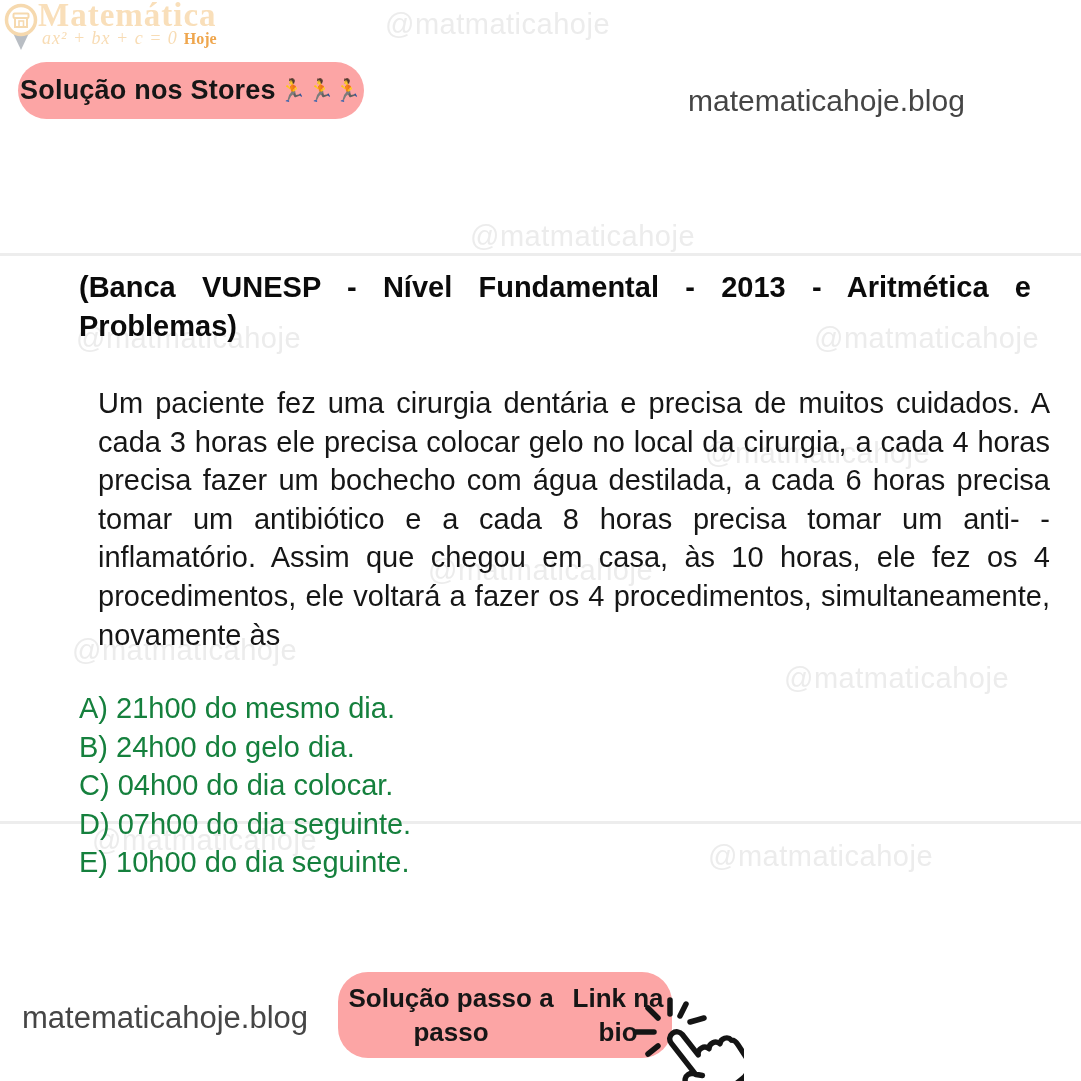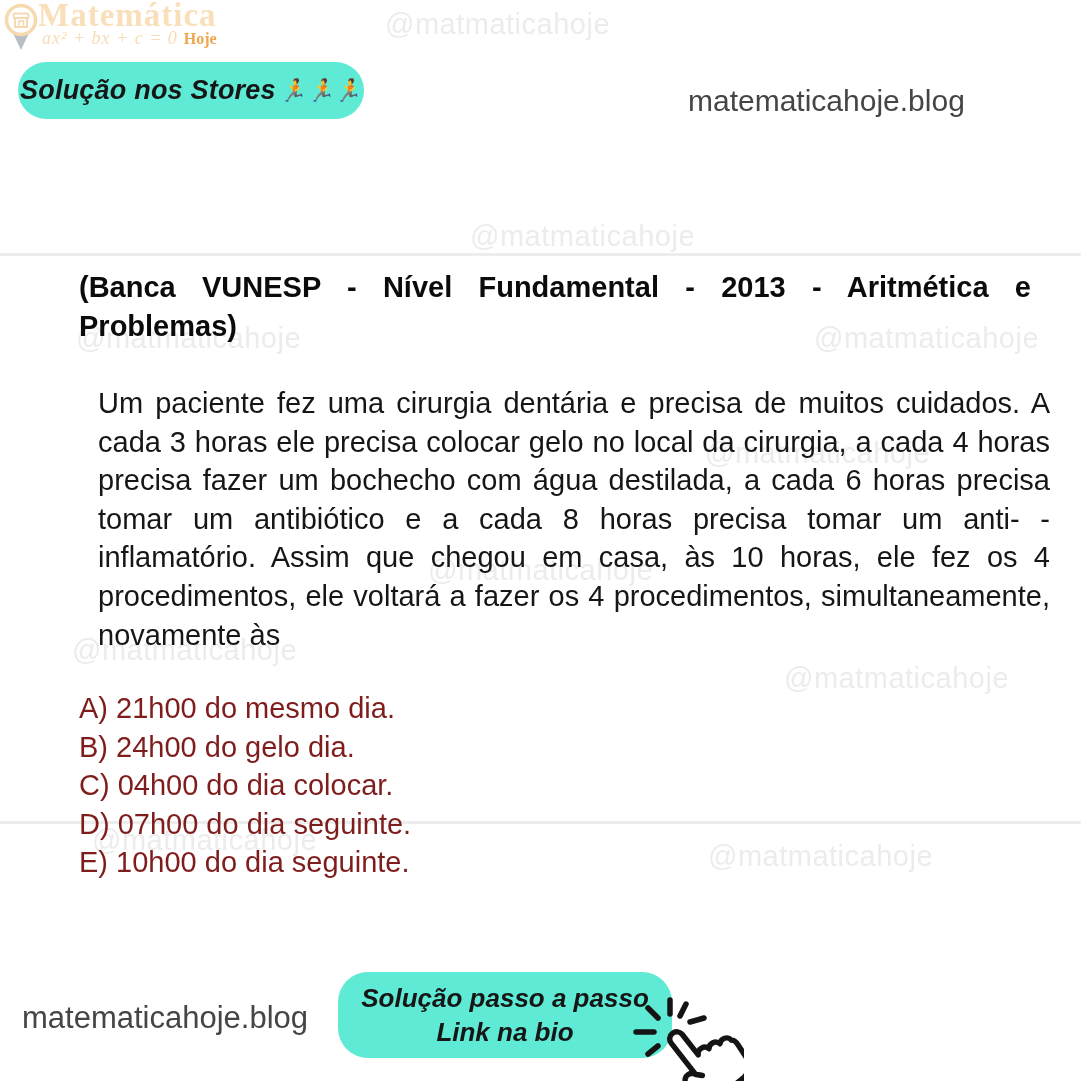--- a/index.html
+++ b/index.html
@@ -37,45 +37,45 @@
   .logo-line2{white-space:nowrap;margin-top:-4px;margin-left:4px;}
   .logo-formula{
     font-family:"Liberation Serif",serif;font-style:italic;font-size:18px;
     color:#f8dcb4;letter-spacing:1px;
   }
   .logo-hoje{
     font-family:"Liberation Serif",serif;font-weight:bold;font-size:16px;
     color:#efa64d;margin-left:6px;
   }
   
-  .pill{position:absolute;background:#5eead4;z-index:3;display:flex;align-items:center;justify-content:center;font-style:italic;}
+  .pill{position:absolute;background:#fca5a5;z-index:3;display:flex;align-items:center;justify-content:center;}
   .pill-stores{left:18px;top:62px;width:346px;height:57px;border-radius:29px;}
   .pill-stores .lbl{font-size:27px;font-weight:bold;color:#161616;letter-spacing:.2px;}
   .pill-stores .emj{font-size:22px;margin-left:4px;}
   .pill-solution{
     left:338px;top:972px;width:334px;height:86px;border-radius:30px;
-    flex-direction:column;line-height:34px;text-align:center;
+    flex-direction:row;line-height:34px;text-align:center;
   }
   .pill-solution .line{font-size:26px;font-weight:bold;color:#161616;}
   
   .site{position:absolute;font-weight:normal;color:#454545;z-index:3;white-space:nowrap;}
   .site-top{left:688px;top:84px;font-size:30px;}
   .site-bottom{left:22px;top:1000px;font-size:31px;}
   
   .problem-heading{
     position:absolute;left:79px;top:268px;width:952px;z-index:2;
     font-size:29px;font-weight:bold;color:#0b0b0b;line-height:38.5px;
     text-align:justify;
   }
   .problem-body{
     position:absolute;left:79px;top:384px;width:952px;z-index:2;
     font-size:29px;color:#161616;line-height:38.6px;text-align:justify;margin-left:19px;
   }
   .problem-options{position:absolute;left:79px;top:689px;width:952px;z-index:2;}
-  .option{font-size:29px;color:#7f1d1d;line-height:38.6px;white-space:nowrap;}
+  .option{font-size:29px;color:#15803d;line-height:38.6px;white-space:nowrap;}
   
   .hand-click{position:absolute;left:624px;top:980px;z-index:4;}
 </style>
 </head>
 <body>
 
 <div class="page">
 
   <div class="wm w1">@matmaticahoje</div>
   <div class="wm w2">@matmaticahoje</div>

